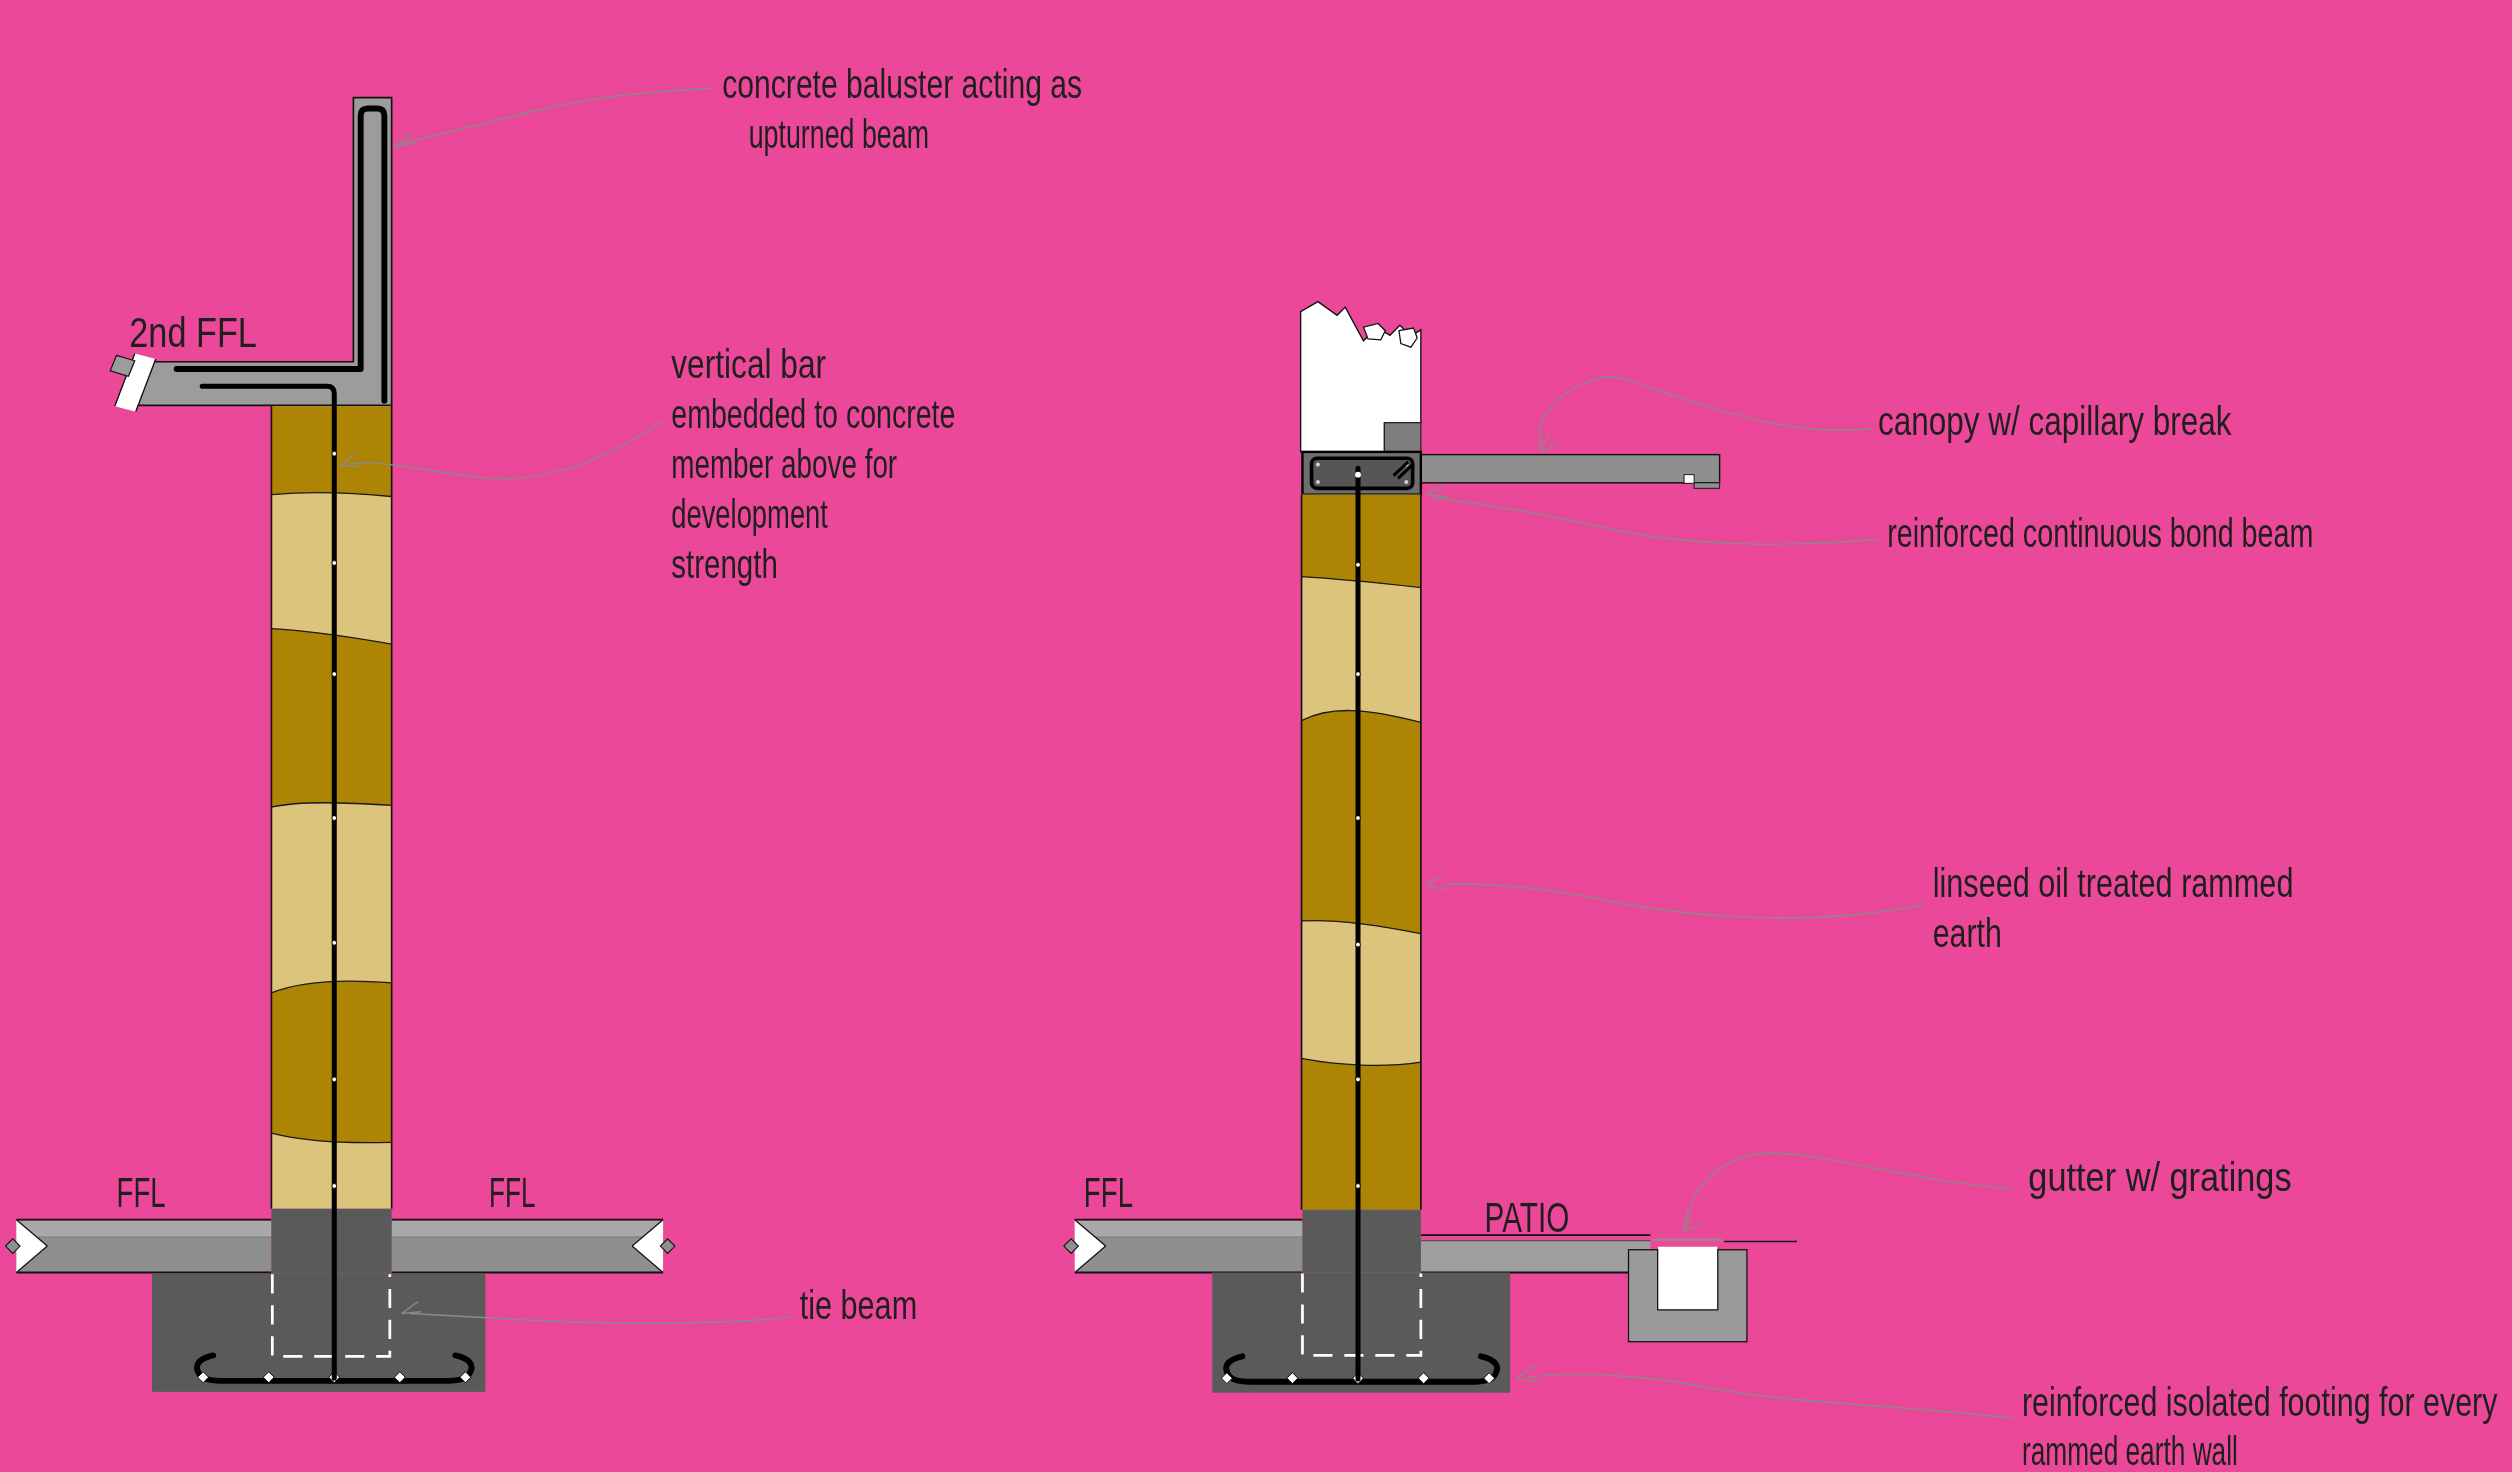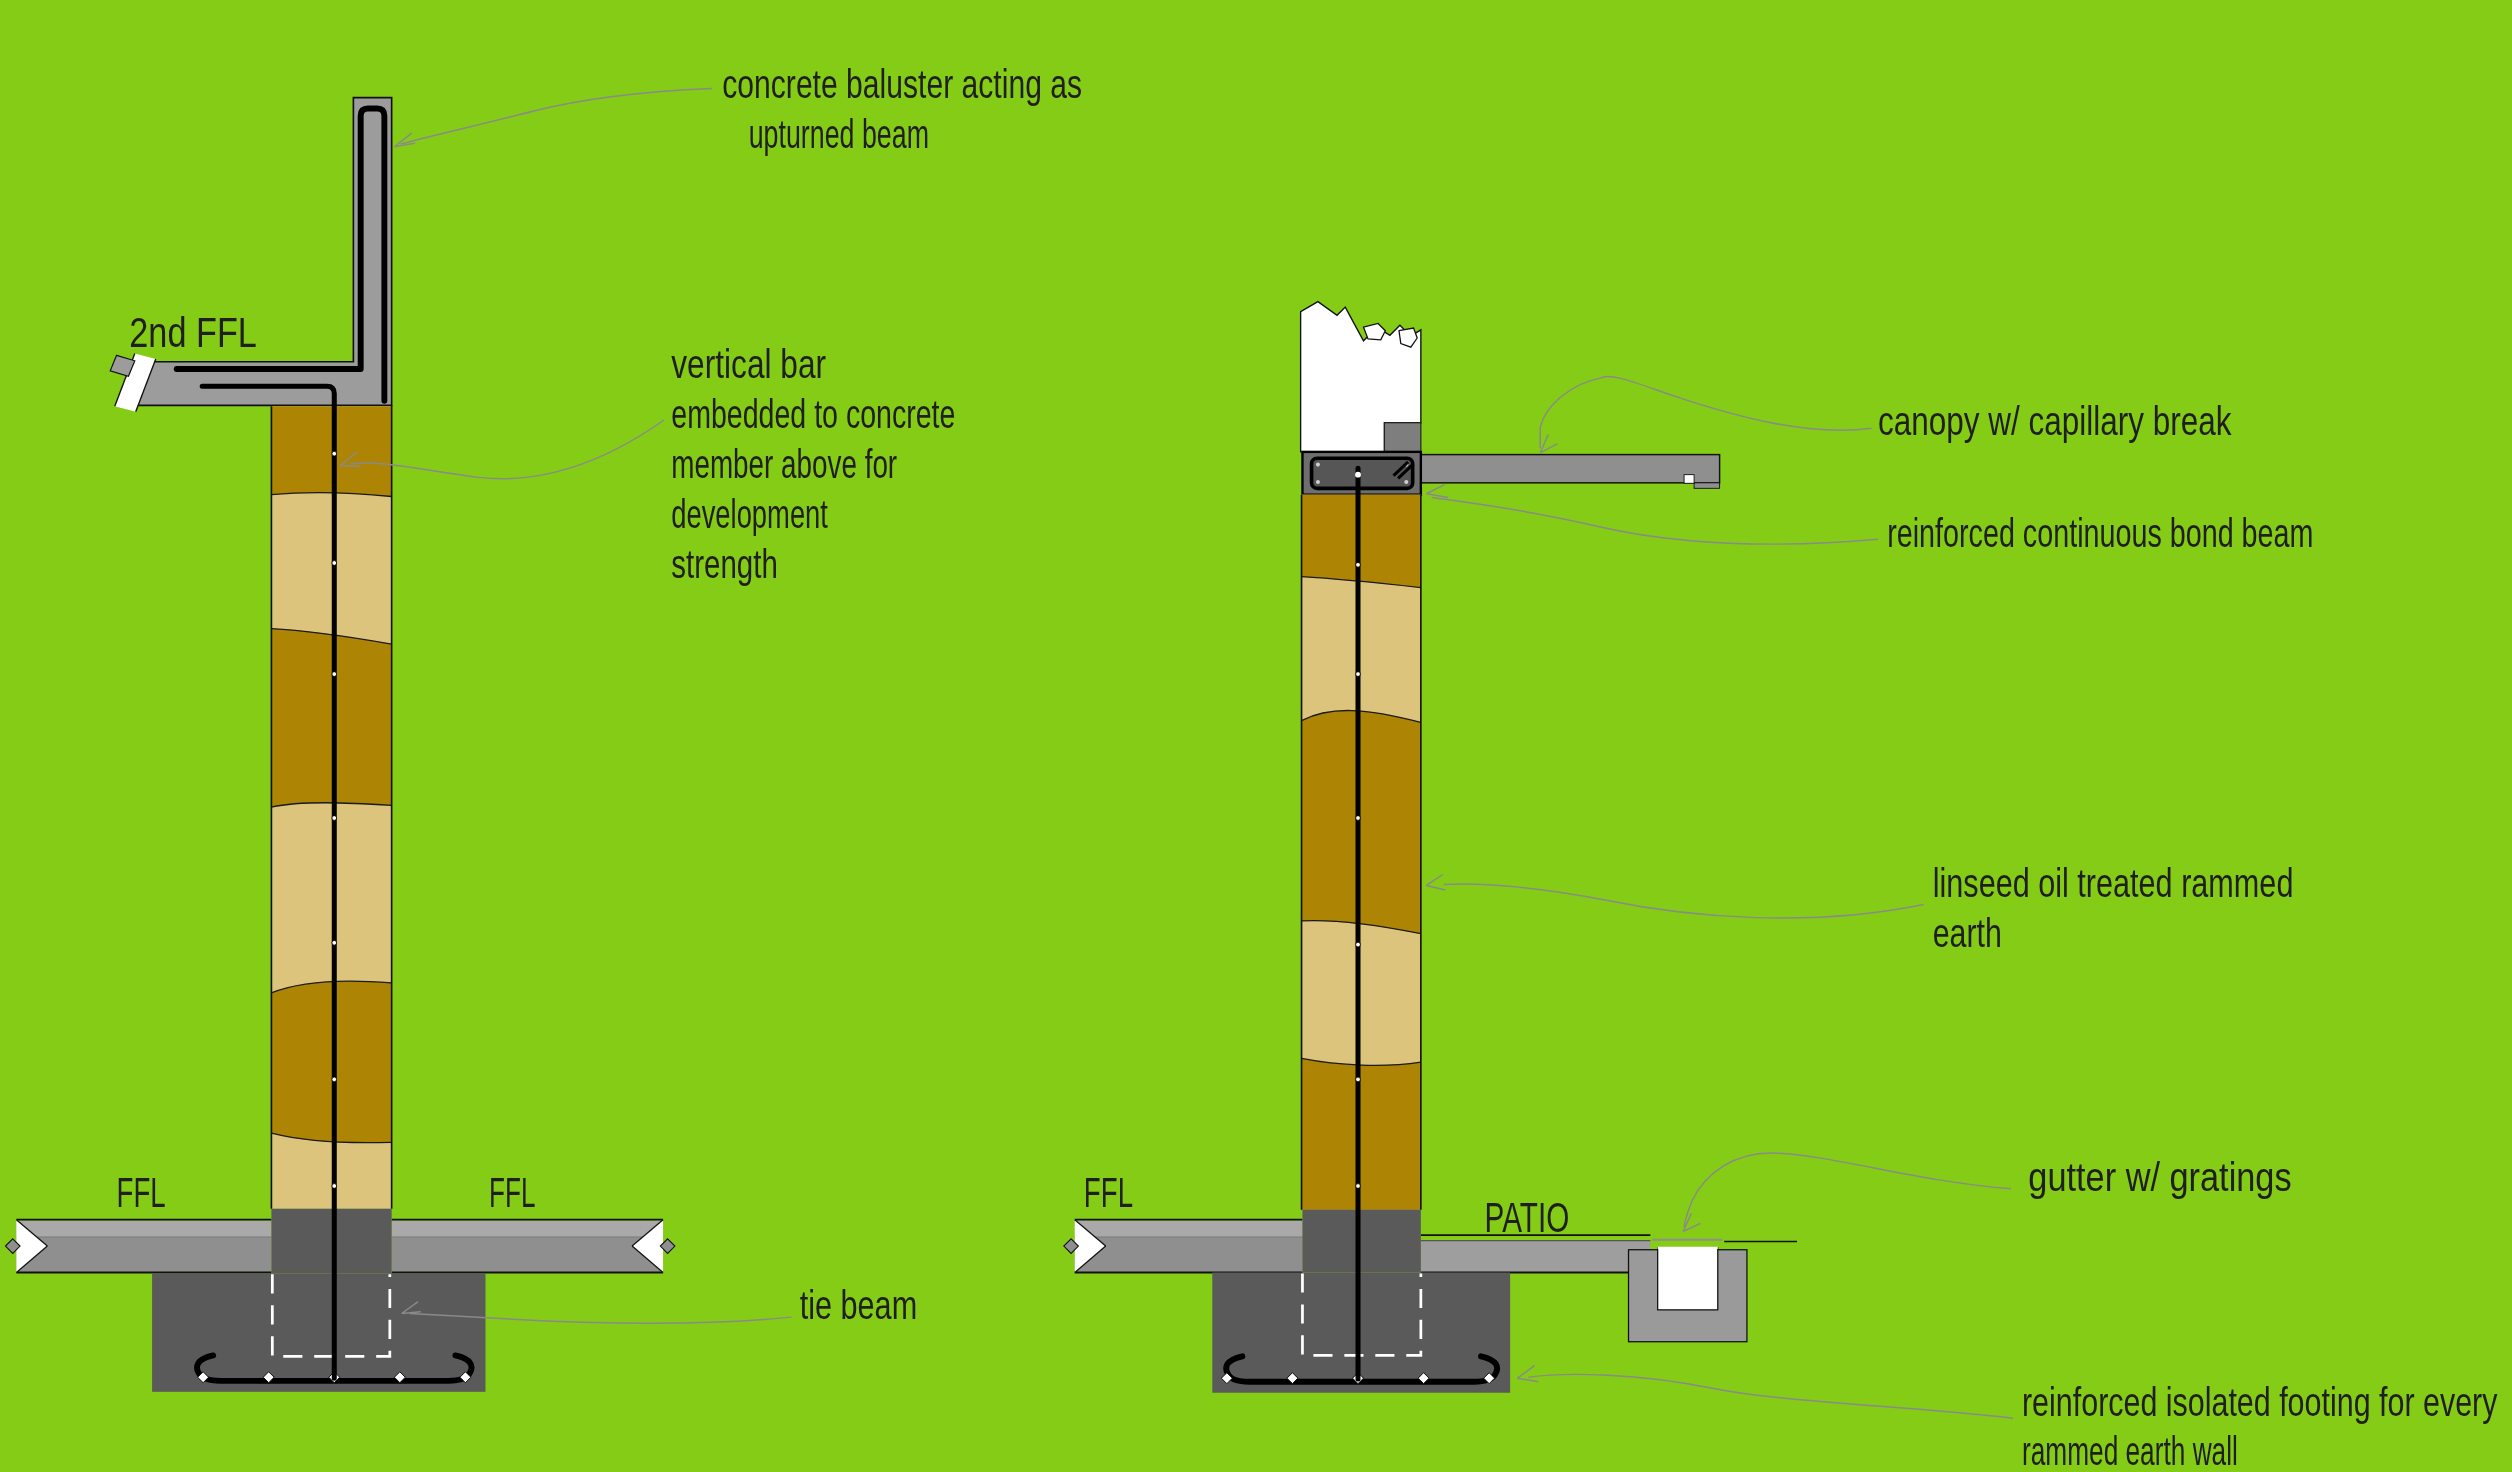--- a/index.html
+++ b/index.html
@@ -1,16 +1,16 @@
 <!DOCTYPE html>
 <html style="font-size:14.6px"><head>
 <meta charset="utf-8">
 <style>
   html,body{margin:0;padding:0;background:#ffffff;}
-  .stage{width:2512px;height:1473px;position:relative;background:#84cc16;overflow:hidden;}
+  .stage{width:2512px;height:1473px;position:relative;background:#ec4899;overflow:hidden;}
   svg{display:block;}
   text{
     font-family:"Liberation Sans", sans-serif;
     fill:#1f1f1f;
     font-weight:400;
   }
   .note{font-size:45px;}
   .lvl{font-size:46px;}
   .leader{stroke:#8a8a8a;stroke-width:1.6;fill:none;}
   .boundary{stroke:#1a1a1a;stroke-width:1.4;fill:none;}

